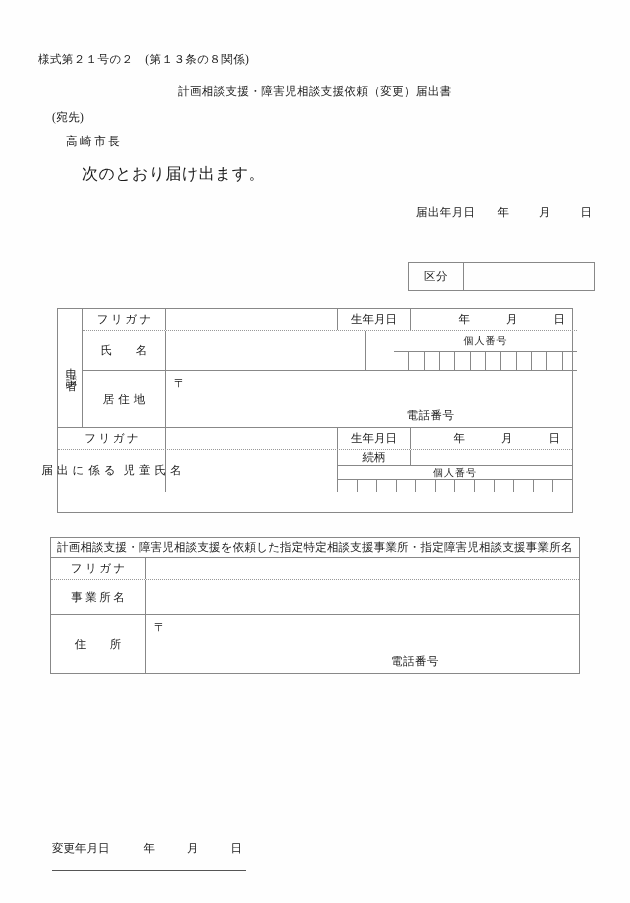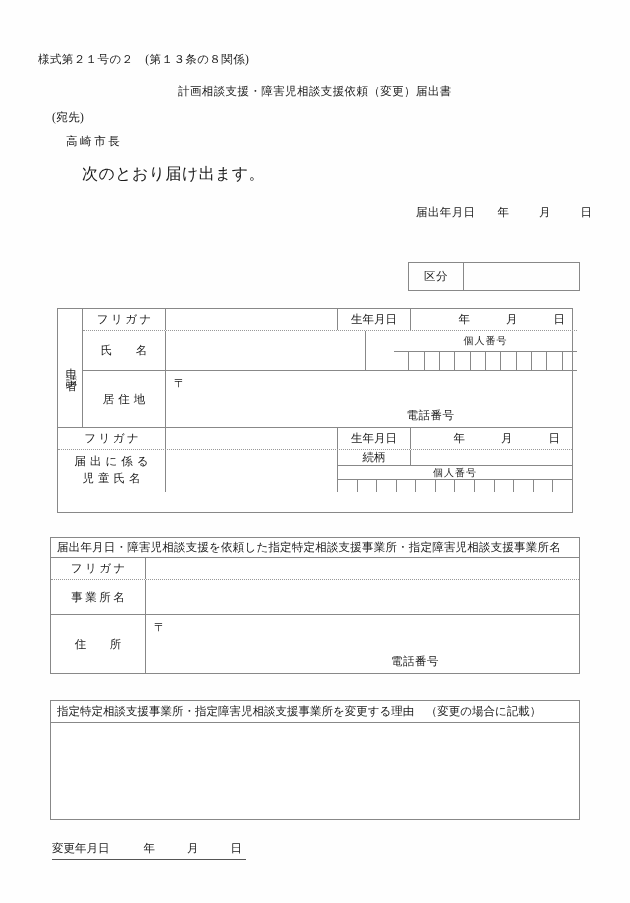--- a/index.html
+++ b/index.html
@@ -73,21 +73,21 @@
   .hdr-submit-date .lbl { letter-spacing: 0.4px; }
   .hdr-submit-date .y { margin-left: 22px; }
   .hdr-submit-date .m { margin-left: 30px; }
   .hdr-submit-date .d { margin-left: 30px; }
 
   
   .kubun {
     position: absolute;
     left: 408px;
     top: 262px;
-    width: 172px;
+    width: 187px;
     height: 29px;
     border: 1px solid #888;
     box-sizing: border-box;
     display: flex;
   }
   .kubun-label {
     width: 55px;
     border-right: 1px solid #888;
     display: flex;
     align-items: center;
@@ -241,21 +241,21 @@
   .t3-body { height: 97px; box-sizing: border-box; }
 
   
   .change-date {
     position: absolute;
     left: 52px;
     top: 841px;
     font-size: 11.5px;
     white-space: nowrap;
     border-bottom: 1px solid #555;
-    padding-bottom: 3px;
+    padding-bottom: 14px;
     padding-right: 4px;
   }
   .change-date .y { margin-left: 34px; }
   .change-date .m { margin-left: 32px; }
   .change-date .d { margin-left: 32px; }
 </style>
 </head>
 <body>
 
 <div class="page">
@@ -342,21 +342,21 @@
         <div class="t1-col-rest">
           <div class="date-ymd">
             <span class="y">年</span>
               <span class="m">月</span>
               <span class="d">日</span>
           </div>
         </div>
       </div>
 
       <div class="row" style="height:42px;">
-        <div class="cell br" style="width:108px; flex-direction:column; line-height:1.45;">
+        <div class="cell br" style="width:108px; flex-direction:row; line-height:1.45;">
           <div class="spread3">届出に係る</div>
           <div class="spread3">児童氏名</div>
         </div>
         <div class="cell t1-col-value br"></div>
 
         <div style="flex:1; display:flex; flex-direction:column;">
 
           <div class="row bb" style="height:16px;">
             <div class="cell t1-col-dob br">続柄</div>
             <div class="cell" style="flex:1;"></div>
@@ -381,21 +381,21 @@
               <div class="mn"></div>
               <div class="mn"></div>
             </div>
           </div>
         </div>
       </div>
     </div>
   </div>
 
   <div class="frame" id="table-office">
-    <div class="t2-head bb" style="height:20px;">届出年月日・障害児相談支援を依頼した指定特定相談支援事業所・指定障害児相談支援事業所名</div>
+    <div class="t2-head bb" style="height:20px;">計画相談支援・障害児相談支援を依頼した指定特定相談支援事業所・指定障害児相談支援事業所名</div>
 
     <div class="row bb-dot" style="height:22px;">
       <div class="cell t2-col-label br spread-sm">フリガナ</div>
       <div class="cell" style="flex:1;"></div>
     </div>
 
     <div class="row bb" style="height:35px;">
       <div class="cell t2-col-label br spread-sm">事業所名</div>
       <div class="cell" style="flex:1;"></div>
     </div>
@@ -404,22 +404,18 @@
       <div class="cell t2-col-label br spread2">住　所</div>
       <div style="flex:1;">
         <div class="addr-area">
           <div class="postal">〒</div>
           <div class="t2-tel">電話番号</div>
         </div>
       </div>
     </div>
   </div>
 
-  <div class="frame" id="table-reason">
-    <div class="t3-head bb">指定特定相談支援事業所・指定障害児相談支援事業所を変更する理由　（変更の場合に記載）</div>
-    <div class="t3-body"></div>
-  </div>
 
   <div class="change-date">
     <span>変更年月日</span><span class="y">年</span><span class="m">月</span><span class="d">日</span>
   </div>
 
 </div>
 
 </body></html>

